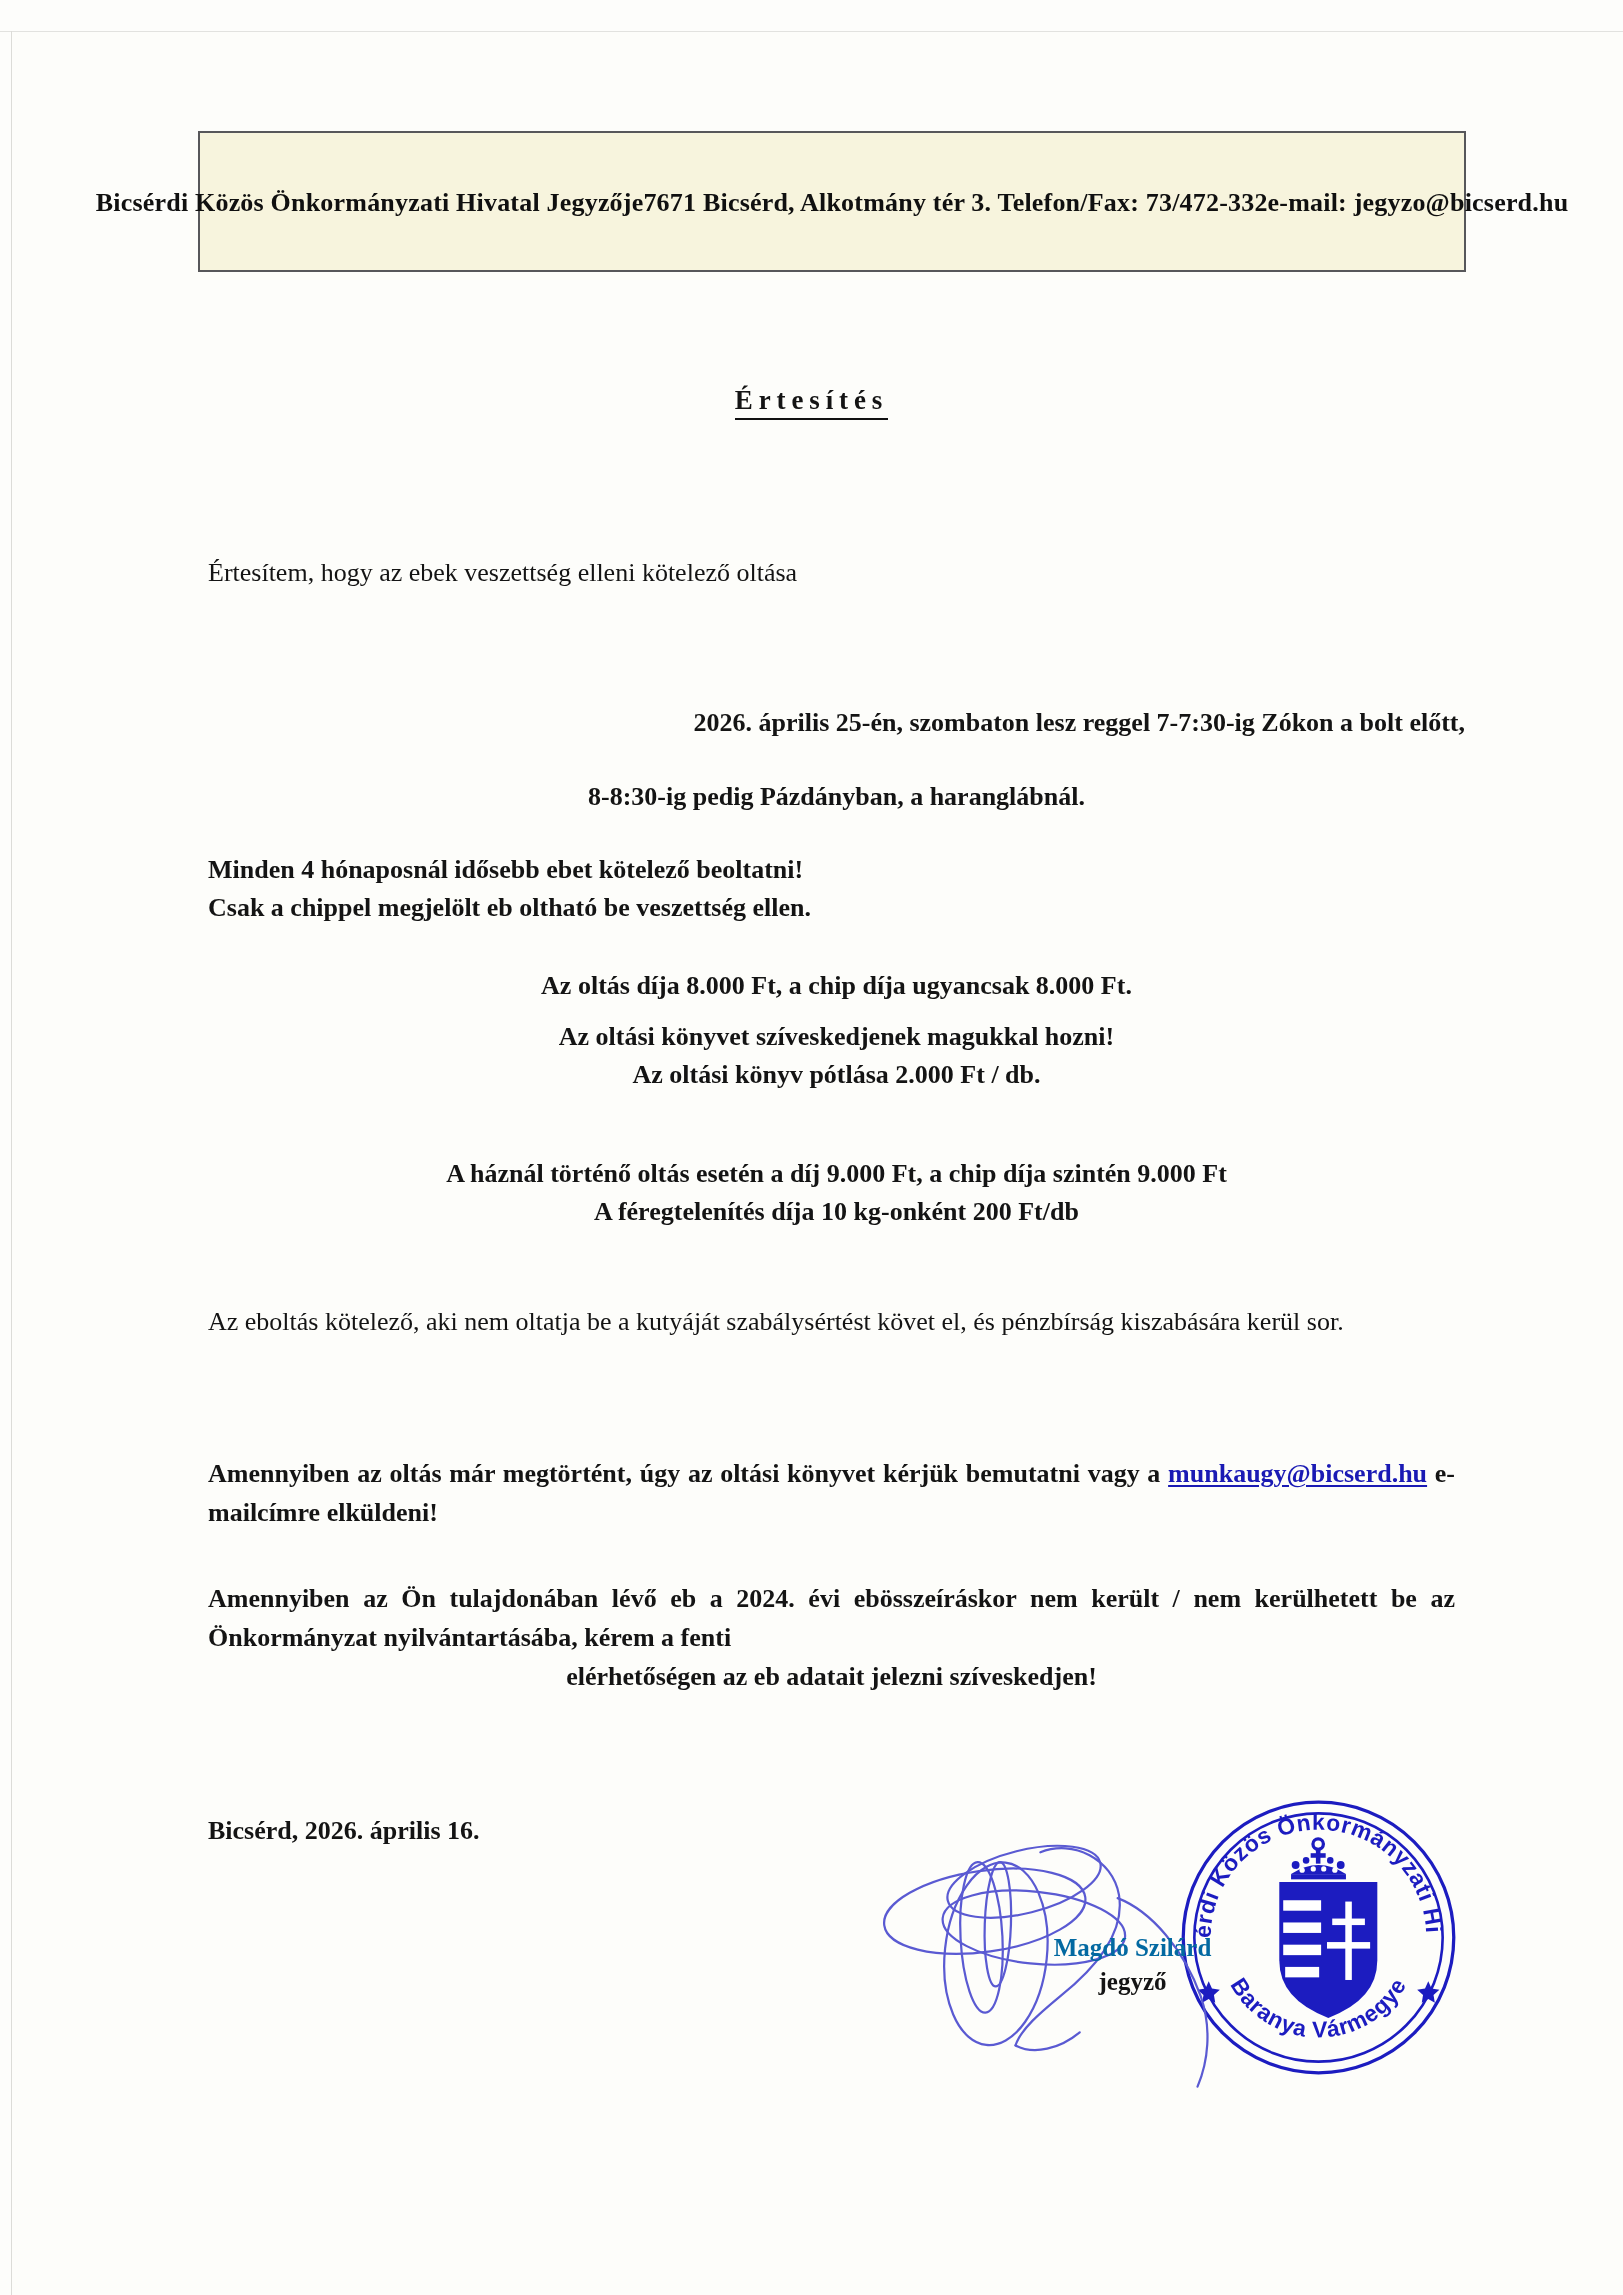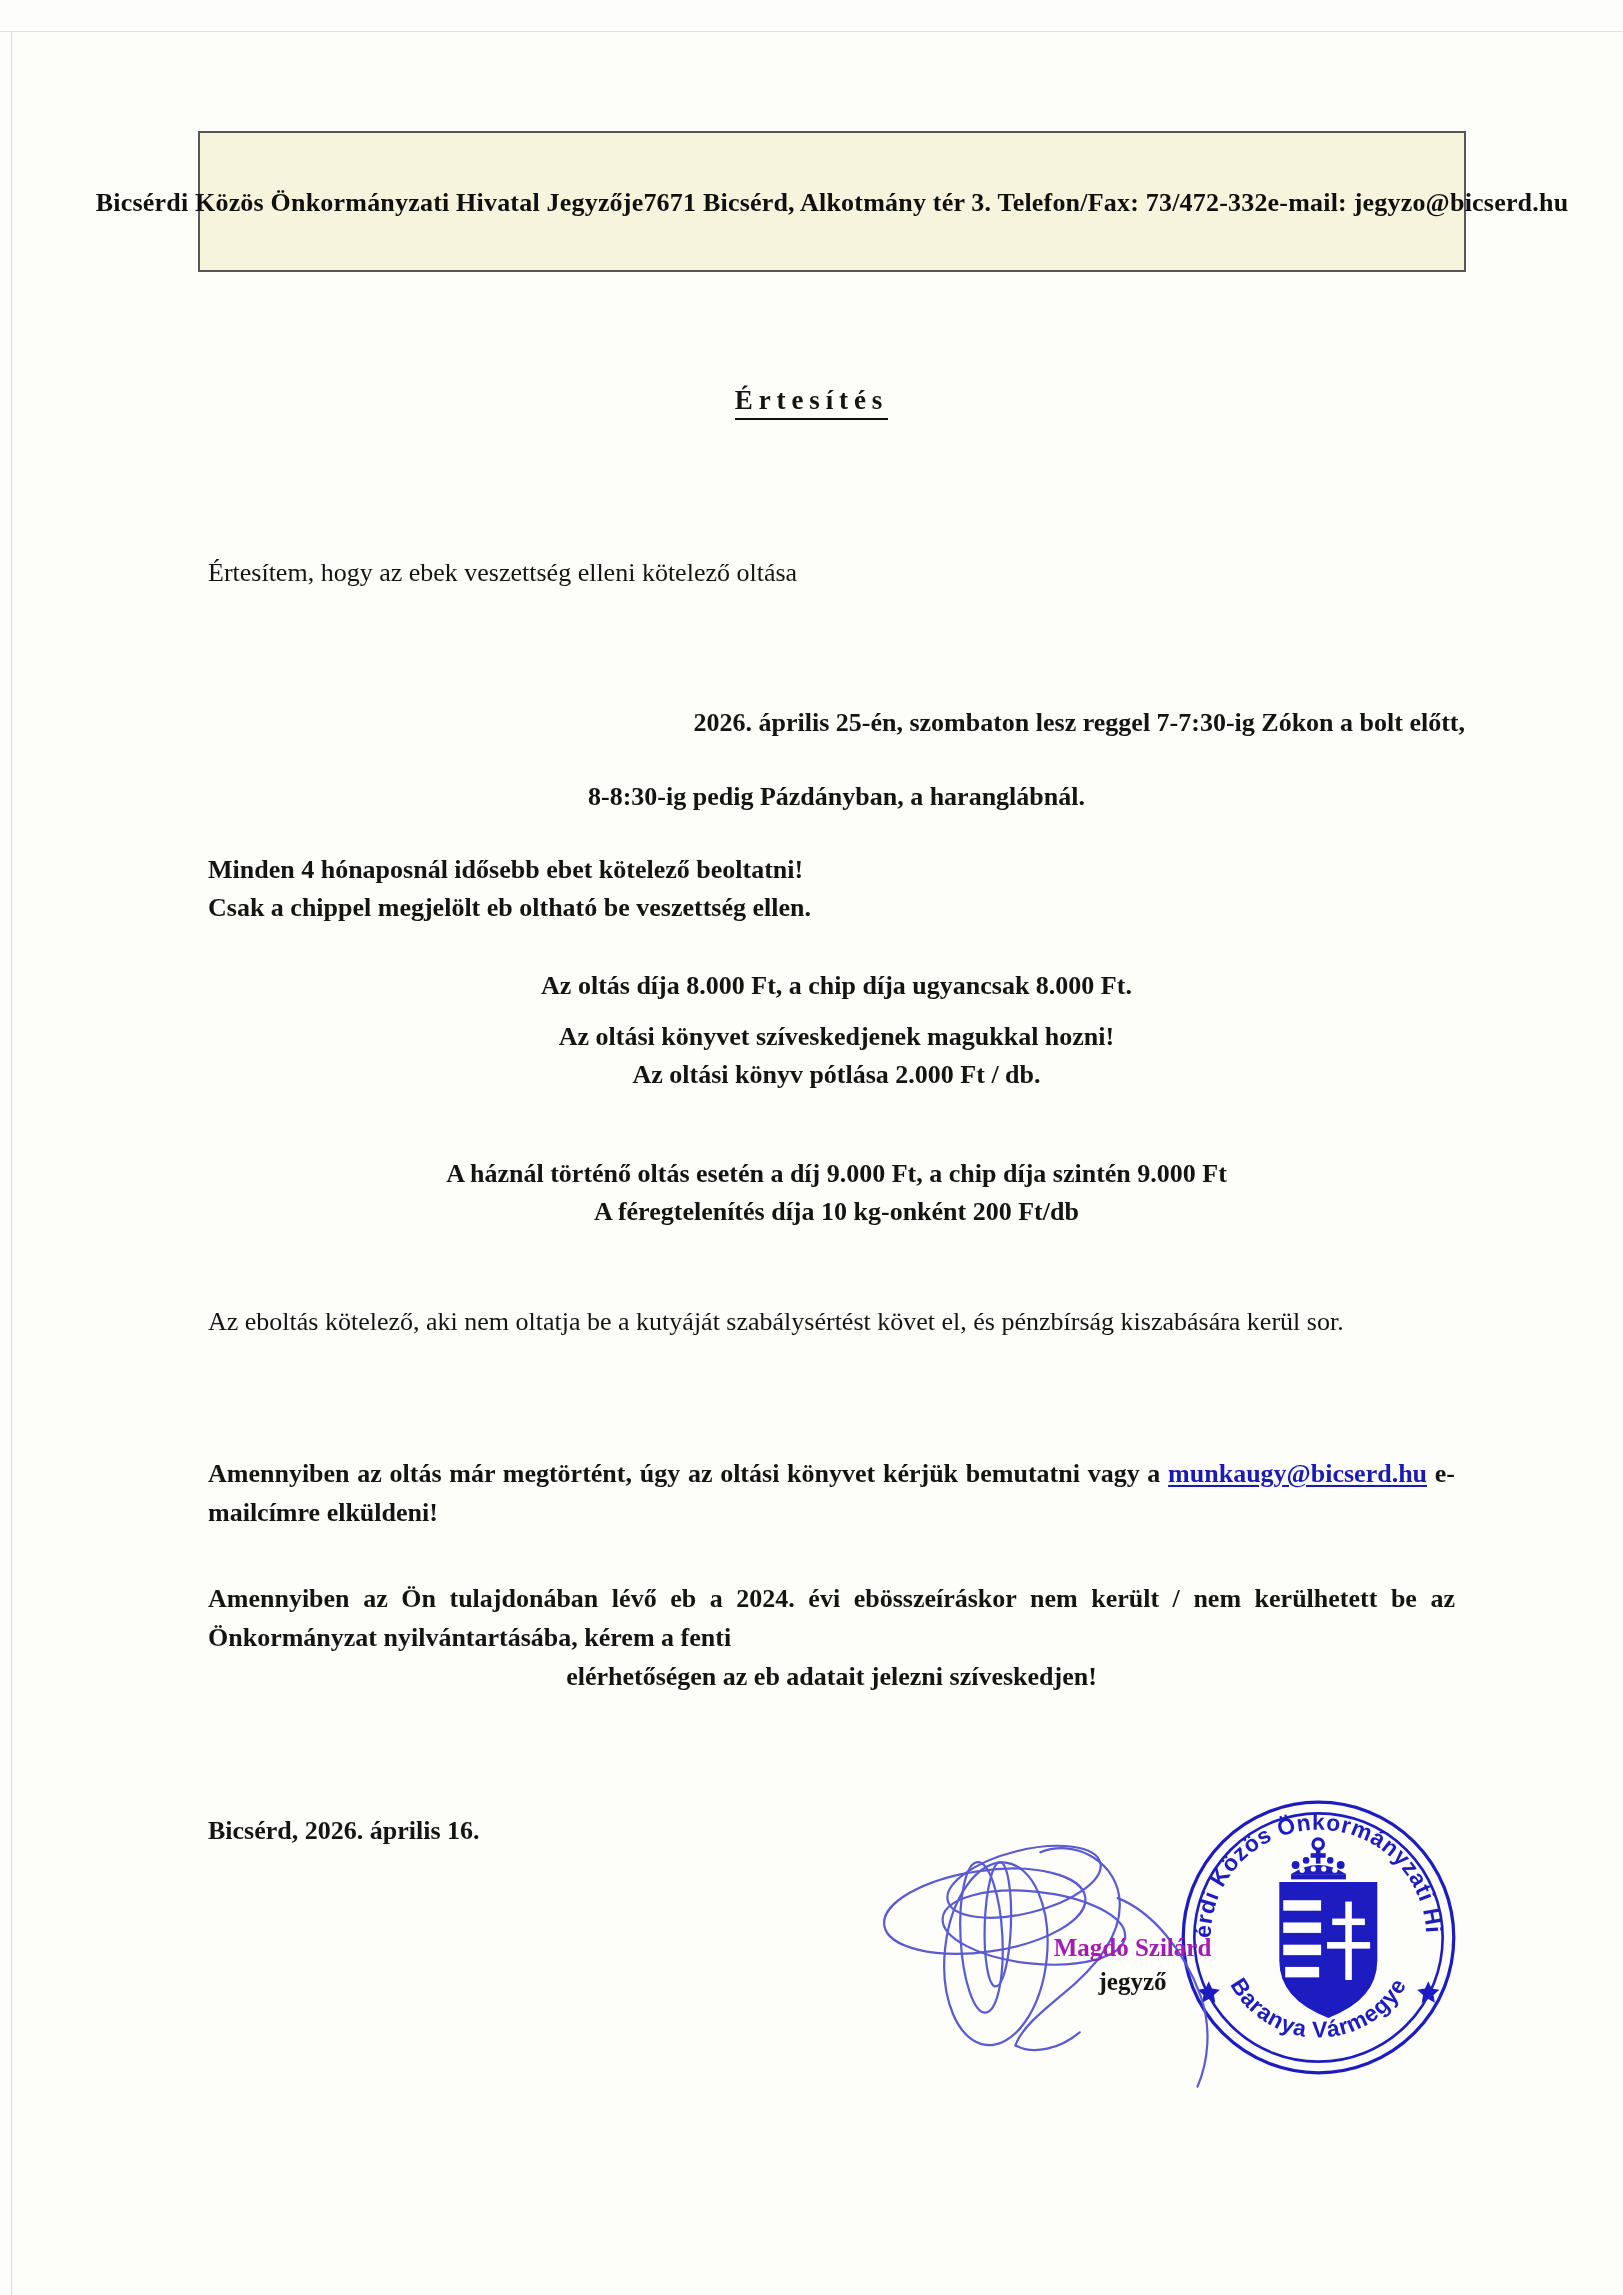--- a/index.html
+++ b/index.html
@@ -151,21 +151,21 @@
     left: 995px;
     top: 1931px;
     width: 275px;
     text-align: center;
     z-index: 4;
   }
   .sig-name {
     font-size: 25px;
     font-weight: bold;
     line-height: 34px;
-    color: #a21caf;
+    color: #0369a1;
   }
   .sig-role {
     font-size: 25px;
     font-weight: bold;
     line-height: 34px;
     color: #141414;
   }
 
   .signature-ink {
     position: absolute;

